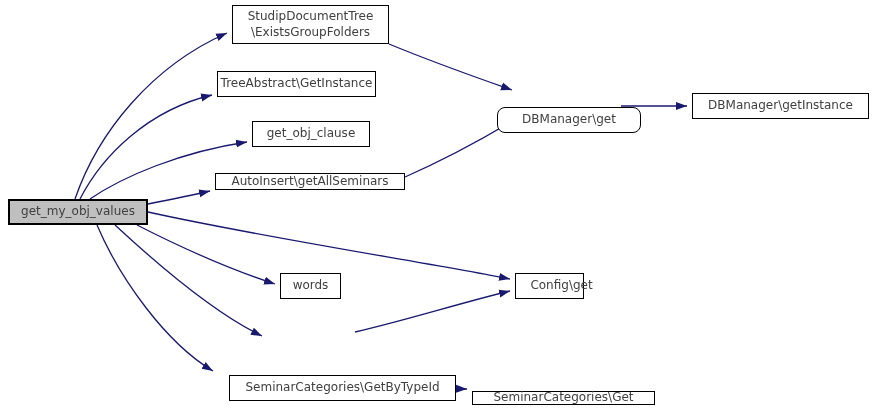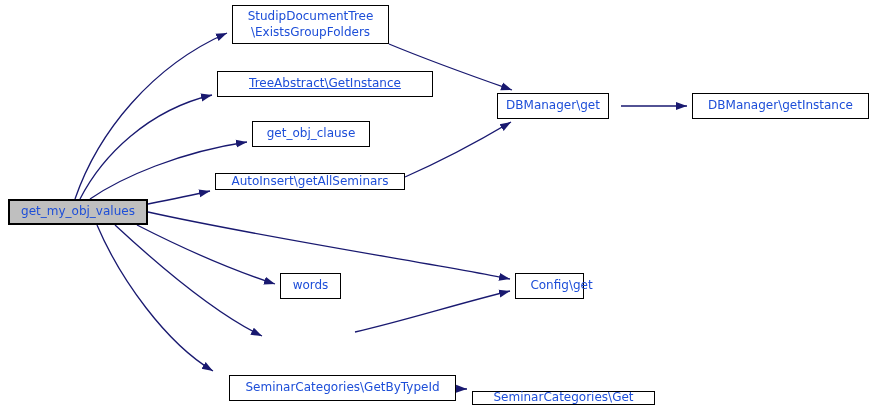--- a/index.html
+++ b/index.html
@@ -25,41 +25,41 @@
   #edge-layer path.edge {
     fill: none;
     stroke: #191970;
     stroke-width: 1.3;
   }
   .node {
     position: absolute;
     box-sizing: border-box;
     background: #ffffff;
     border: 1px solid #000000;
-    color: #1d4ed8;
+    color: #404040;
     font-size: 12px;
     line-height: 1.3;
     display: flex;
     align-items: center;
     justify-content: center;
     text-align: center;
     white-space: pre-line;
     cursor: pointer;
   }
   .node.highlight {
     background: #bfbfbf;
     border-width: 2px;
   }
   
   .n0  { left: 8px;   top: 199px; width: 140px; height: 26px; }
   .n1  { left: 232px; top: 5px;   width: 157px; height: 39px; }
-  .n2  { left: 217px; top: 71px;  width: 216px; height: 26px; text-decoration: underline; }
+  .n2  { left: 217px; top: 71px;  width: 159px; height: 26px; }
   .n3  { left: 252px; top: 121px; width: 118px; height: 26px; }
   .n4  { left: 215px; top: 173px; width: 190px; height: 17px; }
-  .n5  { left: 497px; top: 93px;  width: 112px; height: 26px; }
+  .n5  { left: 497px; top: 107px;  width: 144px; height: 26px; border-radius: 8px; }
   .n6  { left: 692px; top: 93px;  width: 177px; height: 26px; }
   .n7  { left: 280px; top: 273px; width: 61px;  height: 26px; }
   .n8  { left: 515px; top: 273px; width: 69px;  height: 26px; padding-left: 24px; }
   .n9  { left: 267px; top: 326px; width: 88px;  height: 26px; }
   .n10 { left: 197px; top: 375px; width: 227px; height: 26px; margin-left: 32px; }
   .n11 { left: 472px; top: 391px; width: 183px; height: 14px; }
 </style>
 </head>
 <body>
 

